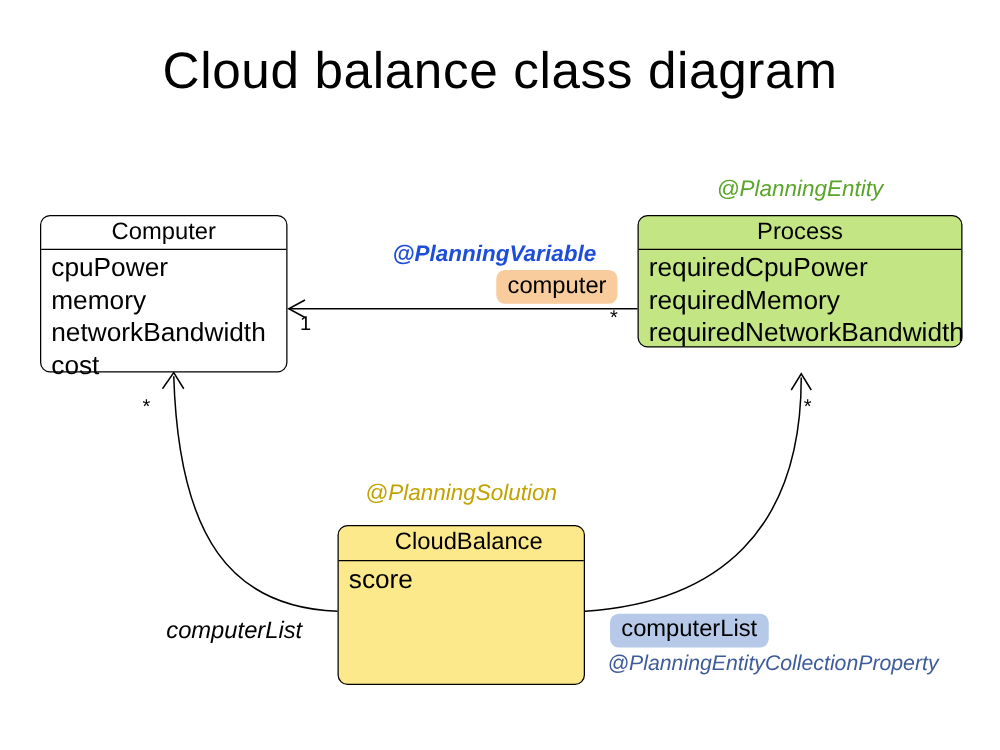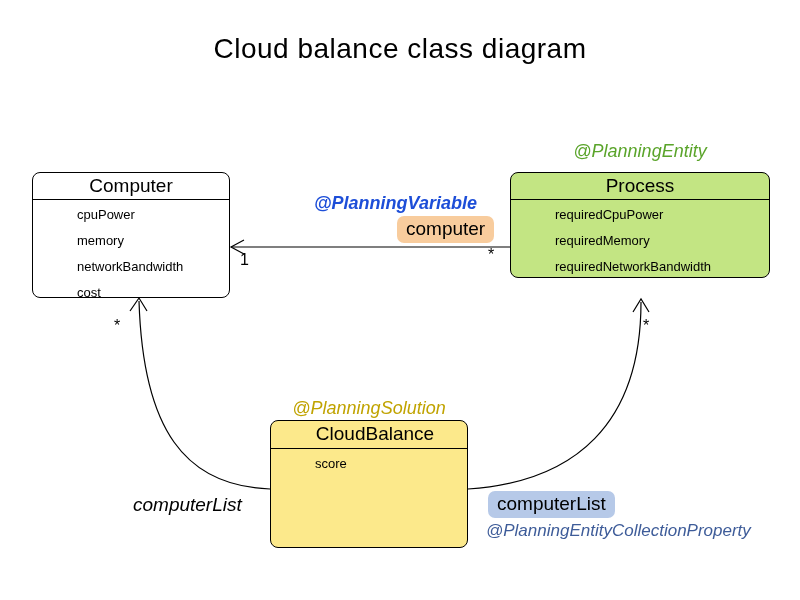--- a/index.html
+++ b/index.html
@@ -2,33 +2,33 @@
 <html><head>
 <meta charset="utf-8">
 <style>
   html,body { margin:0; padding:0; background:#fff; }
   .diagram {
     position:relative; width:800px; height:600px; overflow:hidden;
     background:#ffffff; font-family:"Liberation Sans", sans-serif; color:#000;
   }
   .page-title {
     position:absolute; left:0; top:33px; width:800px;
-    text-align:center; font-size:28px; letter-spacing:0.5px;
+    text-align:center; font-size:41px; letter-spacing:0.5px;
   }
   .connector-layer { position:absolute; left:0; top:0; }
   .uml-class {
     position:absolute; border:1px solid #000; border-radius:8px;
     background:#fff; box-sizing:border-box;
   }
   .uml-class .class-header {
     font-size:19px; text-align:center; height:26px; line-height:25px;
     border-bottom:1px solid #000;
   }
   .uml-class .class-attrs { padding:2px 4px 0 8px; }
-  .uml-class .class-attr { font-size:13px; line-height:26px; white-space:nowrap;margin-left:36px; }
+  .uml-class .class-attr { font-size:21px; line-height:26px; white-space:nowrap; }
   .annotation { position:absolute; font-style:italic; font-size:18px; white-space:nowrap; }
   .annotation.centered { text-align:center; }
   .badge {
     position:absolute; font-size:19px; line-height:22px;
     padding:2px 9px 3px 9px; border-radius:7px; white-space:nowrap;
   }
   .edge-label { position:absolute; font-size:19px; white-space:nowrap; }
   .mult { position:absolute; font-size:16px; }
 </style>
 </head>
@@ -63,21 +63,21 @@
   <div class="annotation centered" style="left: 510px; top: 141px; width: 260px; color: rgb(90, 164, 42);">@PlanningEntity</div>
   <div class="uml-class" style="left: 510px; top: 172px; width: 260px; height: 106px; background-color: rgb(195, 229, 131);">
     <div class="class-header">Process</div>
     <div class="class-attrs">
       <div class="class-attr">requiredCpuPower</div>
       <div class="class-attr">requiredMemory</div>
       <div class="class-attr">requiredNetworkBandwidth</div>
     </div>
   </div>
 
-  <div class="annotation centered" style="left: 270px; top: 398px; width: 198px; color: rgb(192, 163, 0);">@PlanningSolution</div>
+  <div class="annotation centered" style="left: 270px; top: 384px; width: 198px; color: rgb(192, 163, 0);">@PlanningSolution</div>
   <div class="uml-class" style="left: 270px; top: 420px; width: 198px; height: 128px; background-color: rgb(252, 233, 139);">
     <div class="class-header" style="height:27px; line-height:26px;padding-left:12px;">CloudBalance</div>
     <div class="class-attrs">
       <div class="class-attr">score</div>
     </div>
   </div>
 
   <div class="annotation" style="left: 314px; top: 193px; color: #1d4ed8; font-weight: bold;">@PlanningVariable</div>
   <div class="badge" style="left: 397px; top: 216px; background-color: rgb(248, 204, 157);">computer</div>
 

